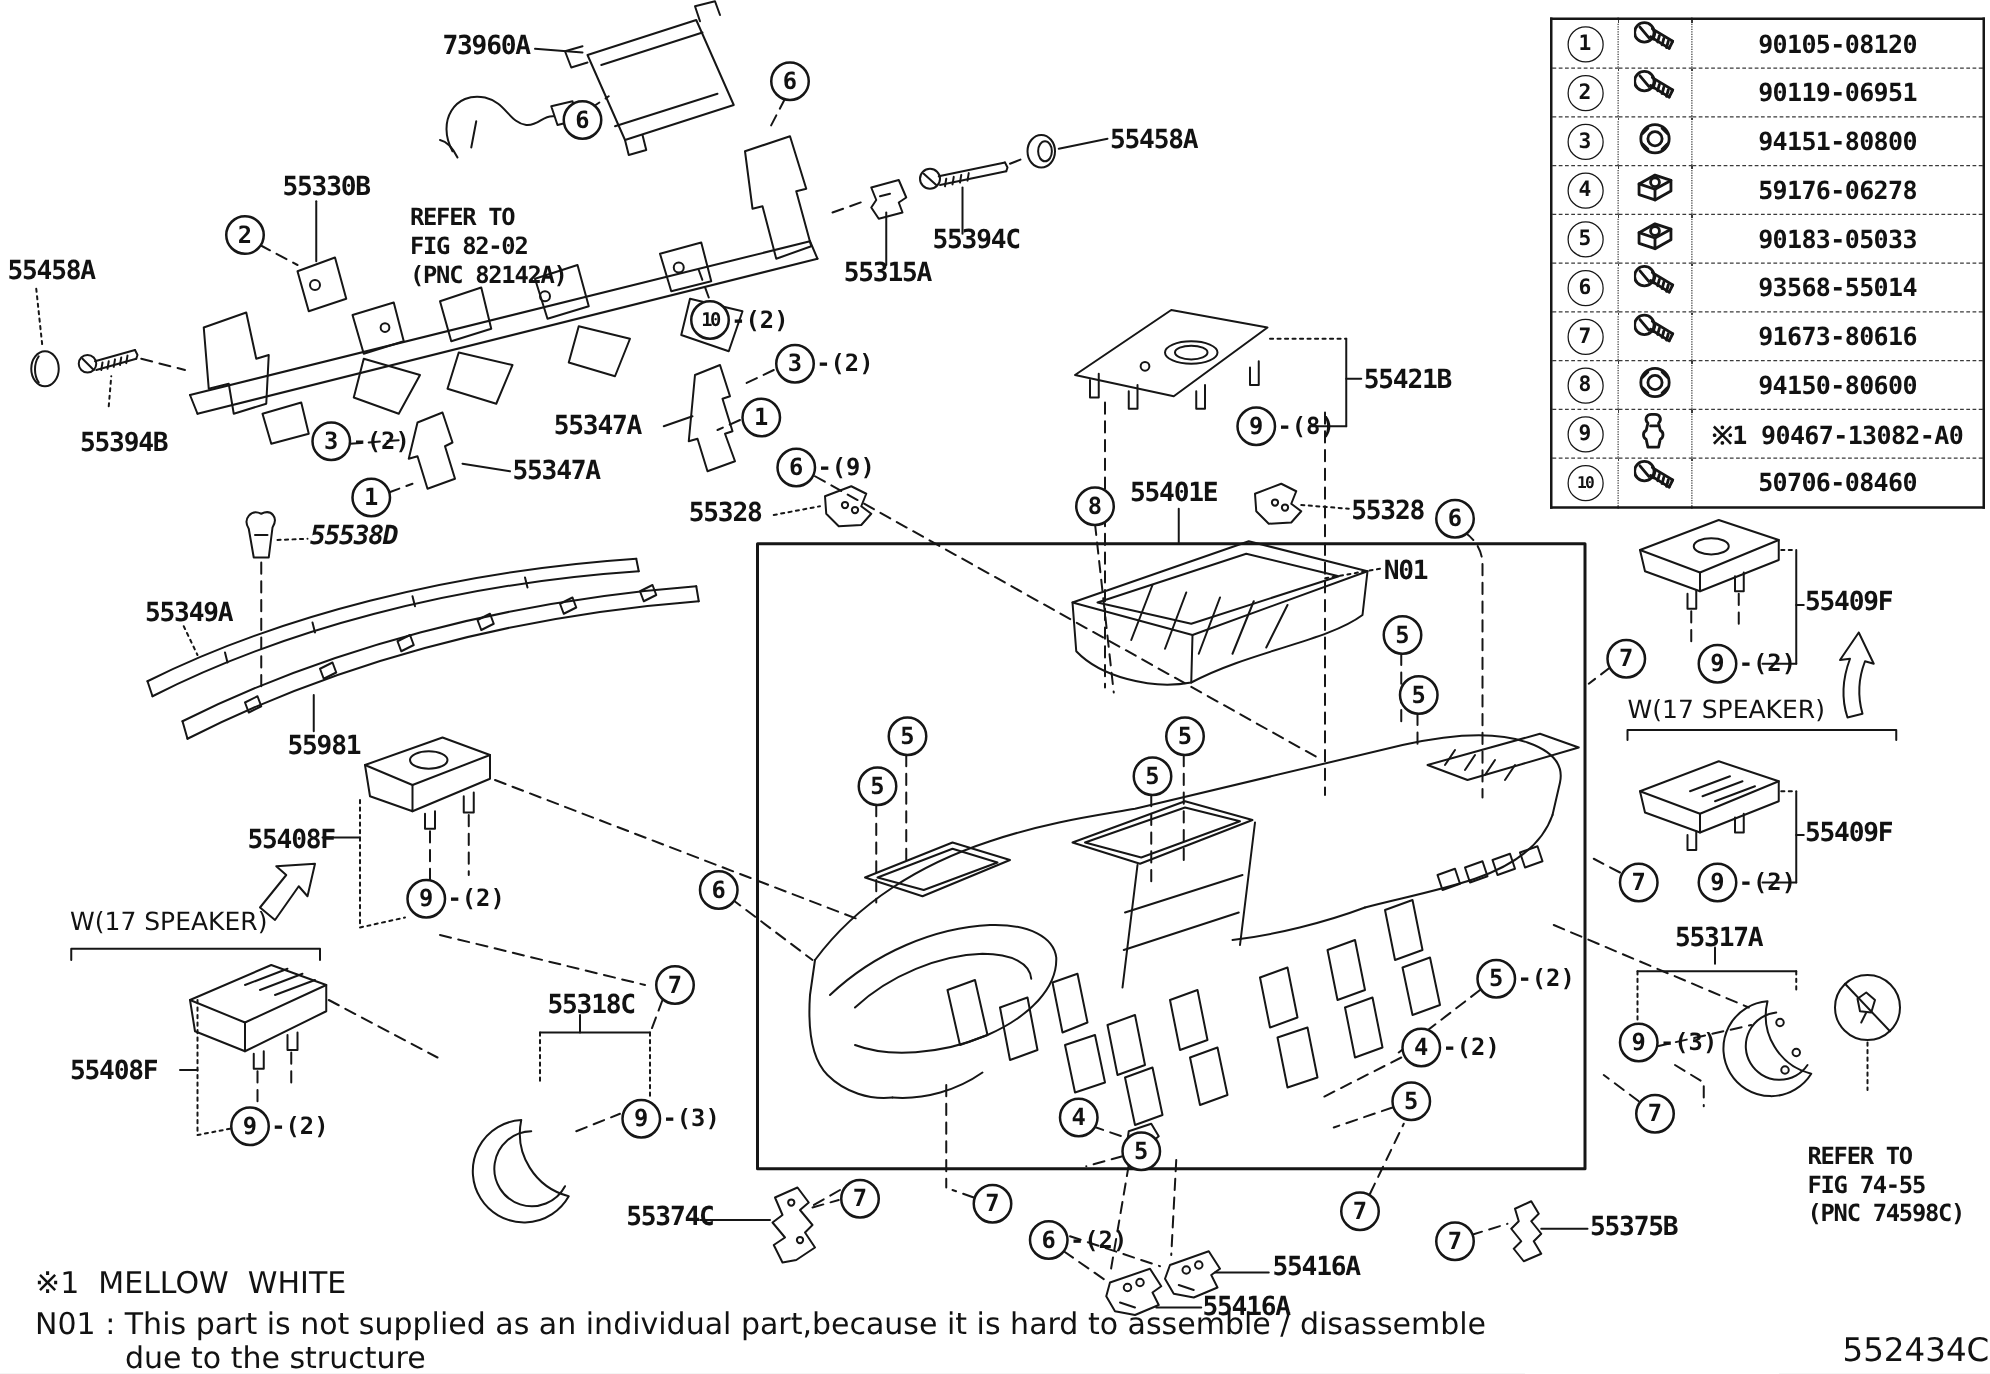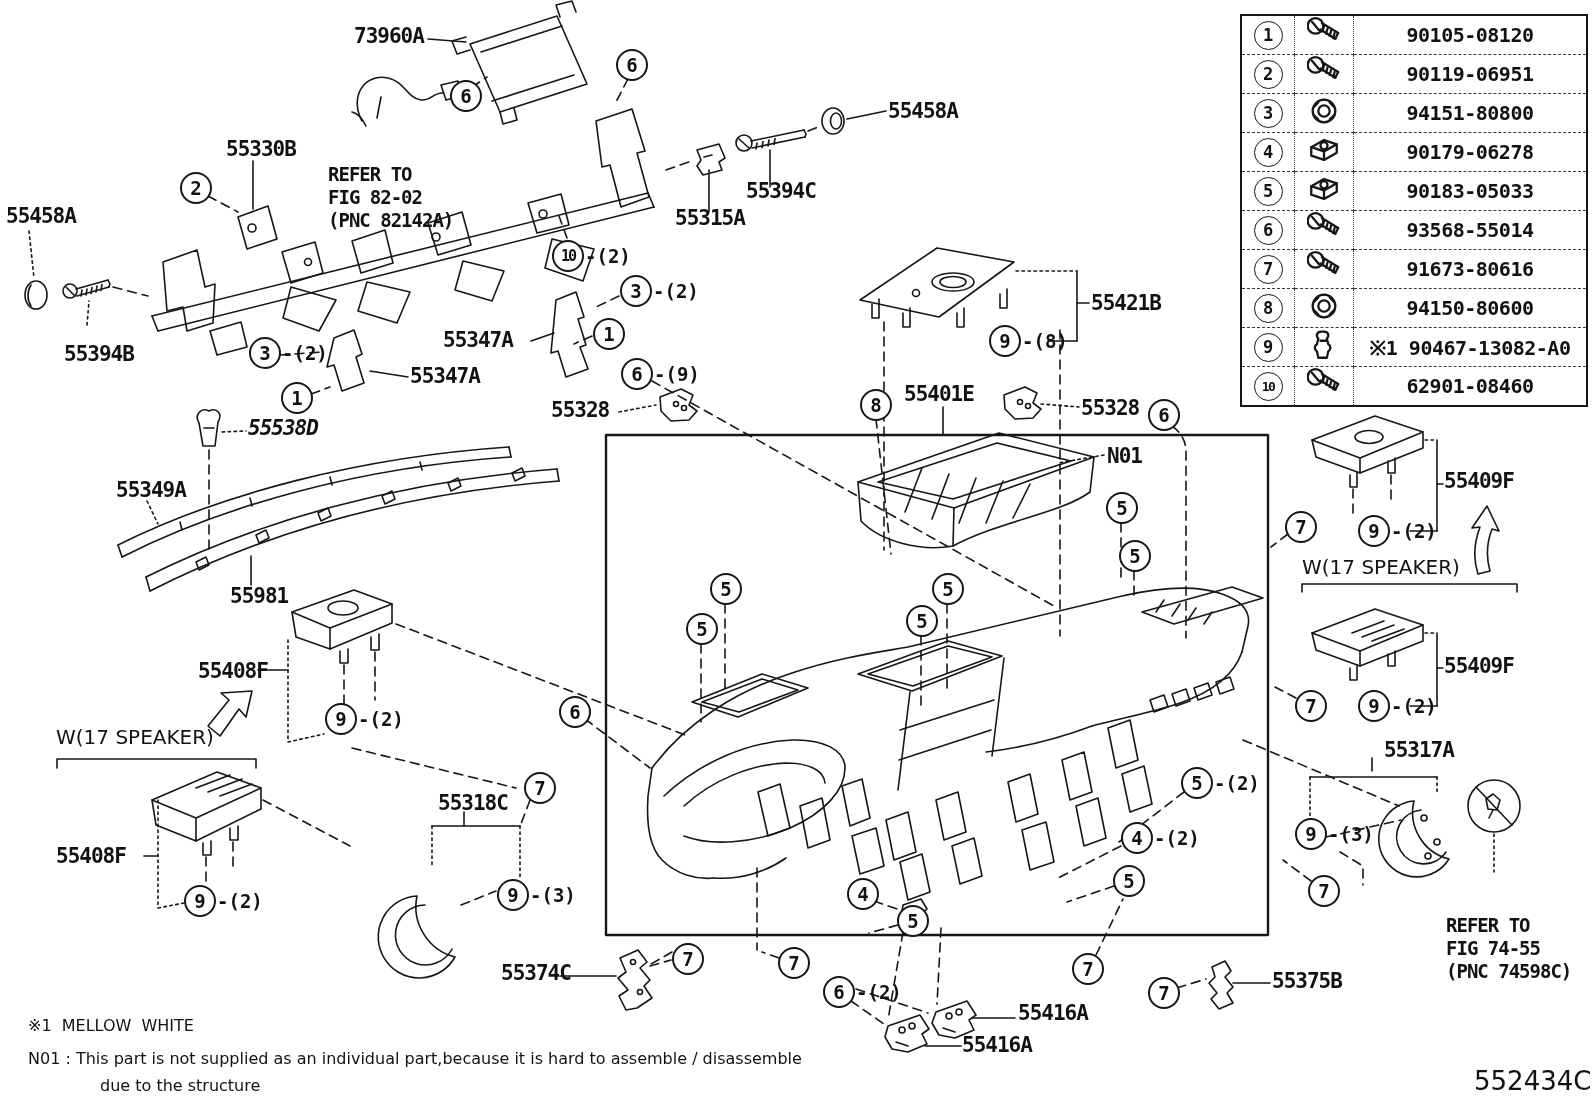--- a/index.html
+++ b/index.html
@@ -10,21 +10,21 @@
       stroke-linecap:round;stroke-linejoin:round;}
   #art .dash{stroke-dasharray:9 6;}
   #art .dot{stroke-dasharray:2.5 3.5;}
   #art .thick{stroke-width:2.4;}
   #art .fillw{fill:#ffffff;}
   .lbl{position:absolute;font-family:"DejaVu Sans Mono",monospace;font-weight:700;
        font-size:21px;line-height:21px;letter-spacing:-1px;white-space:pre;}
   .ref{position:absolute;font-family:"DejaVu Sans Mono",monospace;font-weight:700;
        font-size:19px;line-height:23px;letter-spacing:-1px;white-space:pre;margin-top:42px;}
   .cfg{position:absolute;font-family:"DejaVu Sans",sans-serif;font-size:20px;line-height:20px;white-space:pre;}
-  .note{position:absolute;font-family:"DejaVu Sans",sans-serif;font-size:16px;line-height:20px;white-space:pre;}
+  .note{position:absolute;font-family:"DejaVu Sans",sans-serif;font-size:24px;line-height:20px;white-space:pre;}
   .fig-code{position:absolute;font-family:"DejaVu Sans",sans-serif;font-size:26px;}
   .co{position:absolute;display:flex;align-items:center;}
   .co-circle{width:28px;height:28px;border:2px solid #161616;border-radius:50%;background:#fff;
        display:flex;align-items:center;justify-content:center;
        font-family:"DejaVu Sans Mono",monospace;font-weight:700;font-size:19px;}
   .co-circle.two{font-size:15px;letter-spacing:-2px;}
   .co-qty{font-family:"DejaVu Sans Mono",monospace;font-weight:700;font-size:19px;margin-left:1px;white-space:pre;}
   #fastener-table{position:absolute;left:1240px;top:14px;width:348px;border-collapse:collapse;
        border:2.4px solid #161616;table-layout:fixed;}
   #fastener-table td{border-top:1.5px dashed #3a3a3a;border-left:1.5px dotted #3a3a3a;
@@ -442,21 +442,21 @@
     <td class="ic"><svg width="34" height="34">
               <use href="#sym-nut"></use>
             </svg></td>
     <td class="pn">94151-80800</td>
   </tr>
         <tr>
     <td><span class="tco">4</span></td>
     <td class="ic"><svg width="34" height="34">
               <use href="#sym-clip-nut"></use>
             </svg></td>
-    <td class="pn">90179-06278</td>
+    <td class="pn">59176-06278</td>
   </tr>
         <tr>
     <td><span class="tco">5</span></td>
     <td class="ic"><svg width="34" height="34">
               <use href="#sym-clip-nut"></use>
             </svg></td>
     <td class="pn">90183-05033</td>
   </tr>
         <tr>
     <td><span class="tco">6</span></td>
@@ -484,21 +484,21 @@
     <td class="ic"><svg width="34" height="34">
               <use href="#sym-clip"></use>
             </svg></td>
     <td class="pn">※1 90467-13082-A0</td>
   </tr>
         <tr>
     <td><span class="tco two">10</span></td>
     <td class="ic"><svg width="34" height="34">
               <use href="#sym-screw"></use>
             </svg></td>
-    <td class="pn">62901-08460</td>
+    <td class="pn">50706-08460</td>
   </tr>
       </tbody>
   </table>
 
   <div id="overlay">
       <div class="lbl" style="left: 354px; top: 26px;">73960A</div>
       <div class="lbl" style="left: 226px; top: 139px; text-align: center;">55330B</div>
       <div class="lbl" style="left: 6px; top: 206px;">55458A</div>
       <div class="lbl" style="left: 64px; top: 344px;">55394B</div>
       <div class="lbl" style="left: 410px; top: 366px;">55347A</div>
@@ -513,21 +513,21 @@
       <div class="lbl" style="left: 56px; top: 846px;">55408F</div>
       <div class="lbl" style="left: 438px; top: 793px;">55318C</div>
       <div class="lbl" style="left: 501px; top: 963px;">55374C</div>
       <div class="lbl" style="left: 551px; top: 400px;">55328</div>
       <div class="lbl" style="left: 904px; top: 384px;">55401E</div>
       <div class="lbl" style="left: 1081px; top: 398px;">55328</div>
       <div class="lbl" style="left: 1091px; top: 293px;">55421B</div>
       <div class="lbl" style="left: 1107px; top: 446px;">N01</div>
       <div class="lbl" style="left: 1444px; top: 471px;">55409F</div>
       <div class="lbl" style="left: 1444px; top: 656px;">55409F</div>
-      <div class="lbl" style="left: 1340px; top: 740px; margin-left: 44px;">55317A</div>
+      <div class="lbl" style="left: 1340px; top: 740px;">55317A</div>
       <div class="lbl" style="left: 1272px; top: 971px;">55375B</div>
       <div class="lbl" style="left: 1018px; top: 1003px;">55416A</div>
       <div class="lbl" style="left: 962px; top: 1035px;">55416A</div>
       <div class="cfg" style="left: 56px; top: 727px;">W(17 SPEAKER)</div>
       <div class="cfg" style="left: 1302px; top: 557px;">W(17 SPEAKER)</div>
       <div class="ref" style="left: 328px; top: 121px;">REFER TO
 FIG 82-02
 (PNC 82142A)</div>
       <div class="ref" style="left: 1446px; top: 872px;">REFER TO
 FIG 74-55

